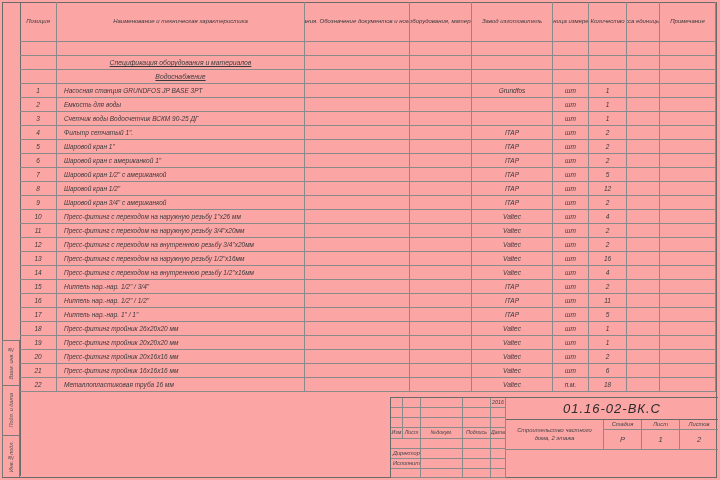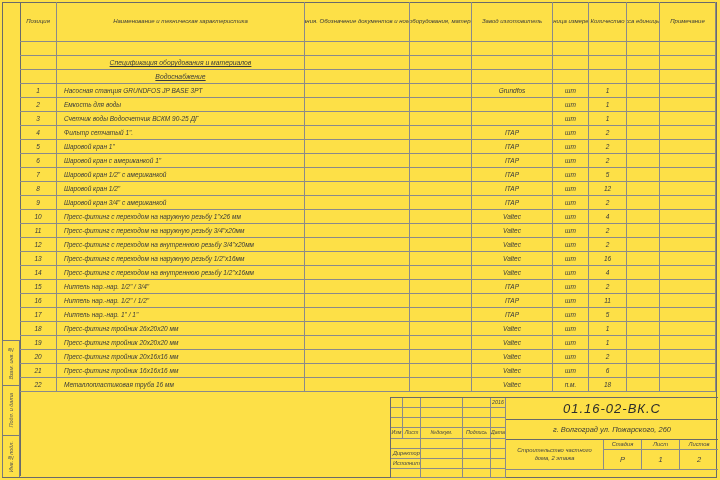--- a/index.html
+++ b/index.html
@@ -1,18 +1,18 @@
 <!DOCTYPE html>
 <html><head>
 <meta charset="utf-8">
 <style>
   html,body{margin:0;padding:0;}
   body{width:720px;height:480px;overflow:hidden;background:#ffffff;
        font-family:"Liberation Sans",sans-serif;font-style:italic;color:#333;}
-  .page{position:absolute;left:0;top:0;width:720px;height:480px;background:#fde047;}
+  .page{position:absolute;left:0;top:0;width:720px;height:480px;background:#fca5a5;}
   .frame{position:absolute;left:2px;top:2px;width:713px;height:474px;border:1px solid #6a6a6a;}
   .margin-line{position:absolute;left:20px;top:2px;width:0;height:474px;border-left:1px solid #6a6a6a;}
 
   
   .spec-table{position:absolute;left:20px;top:2px;width:697px;}
   .thead,.trow{display:grid;grid-template-columns:37px 248px 105px 62px 81px 36px 38px 33px 56px;}
   .thead{height:40px;}
   .thead .cell{display:flex;align-items:center;justify-content:center;text-align:center;
      font-size:6px;line-height:1.25;padding:1px 2px;color:#3a3a3a;}
   .cell{border-right:1px solid #8a8a8a;border-bottom:1px solid #8a8a8a;box-sizing:border-box;
@@ -402,21 +402,20 @@
         <div class="tc"></div>
         <div class="tc"></div>
       <div class="tc role"></div>
         <div class="tc"></div>
         <div class="tc"></div>
         <div class="tc"></div>
     </div>
 
     <div class="tb-right">
       <div class="tb-code">01.16-02-ВК.С</div>
-      <div class="tb-address">г. Волгоград ул. Пожарского, 260</div>
       <div class="tb-stage">
         <div class="tc tb-project">Строительство частного дома, 2 этажа</div>
         <div class="tc">Стадия</div>
         <div class="tc">Лист</div>
         <div class="tc noR">Листов</div>
         <div class="tc val">Р</div>
         <div class="tc val">1</div>
         <div class="tc val noR">2</div>
       </div>
       <div class="tc tb-bottom noR"></div>

